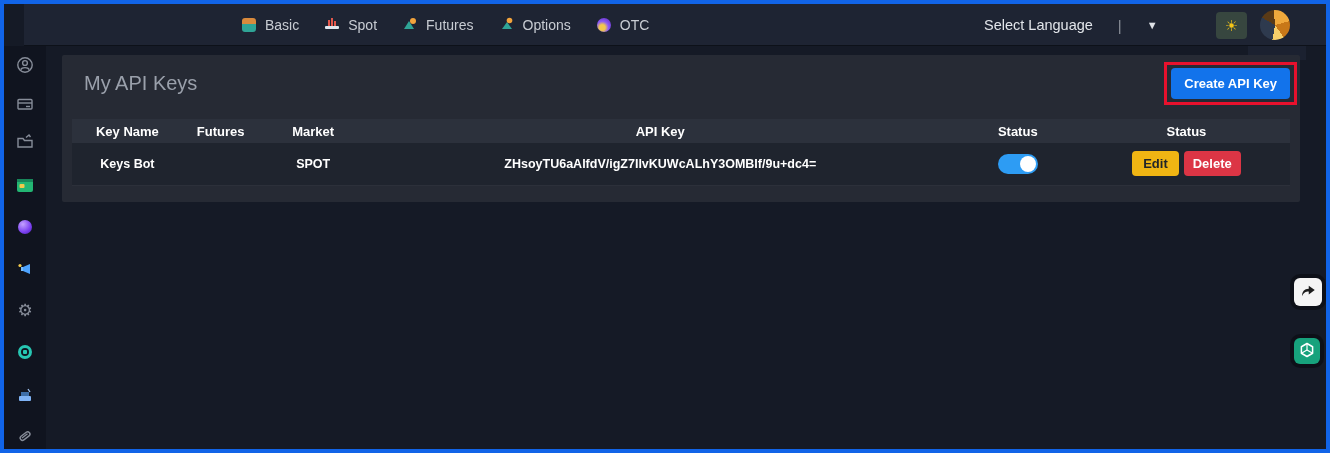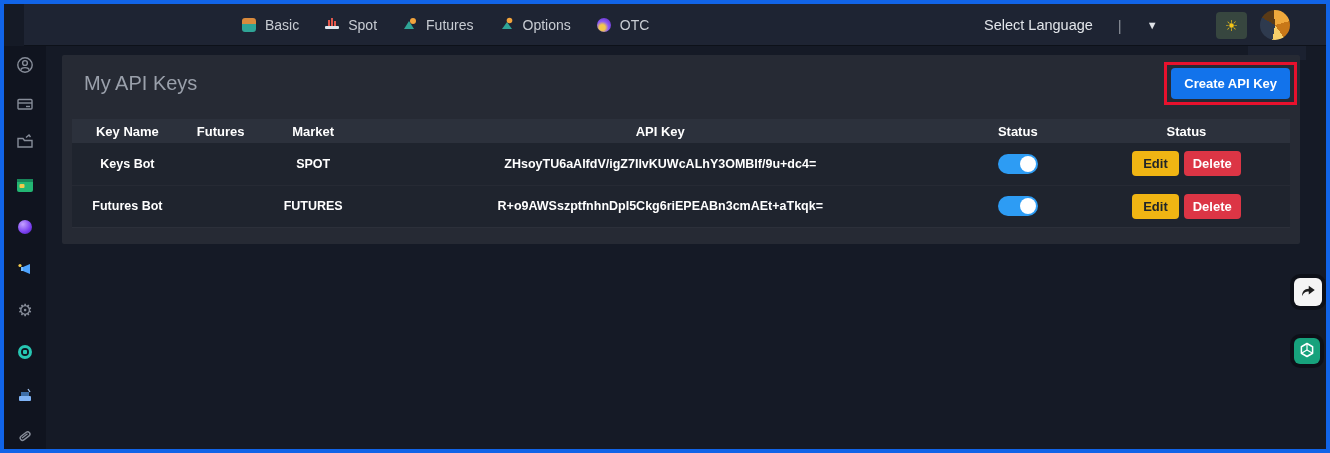--- a/index.html
+++ b/index.html
@@ -255,33 +255,20 @@
           <td>SPOT</td>
           <td>ZHsoyTU6aAlfdV/igZ7IlvKUWcALhY3OMBIf/9u+dc4=</td>
           <td><span class="toggle"></span></td>
           <td>
             <span class="cell-actions">
               <button class="btn btn-edit">Edit</button>
               <button class="btn btn-delete">Delete</button>
             </span>
           </td>
         </tr>
-        <tr>
-          <td>Futures Bot</td>
-          <td></td>
-          <td>FUTURES</td>
-          <td>R+o9AWSszptfnhnDpI5Ckg6riEPEABn3cmAEt+aTkqk=</td>
-          <td><span class="toggle"></span></td>
-          <td>
-            <span class="cell-actions">
-              <button class="btn btn-edit">Edit</button>
-              <button class="btn btn-delete">Delete</button>
-            </span>
-          </td>
-        </tr>
       </tbody>
     </table>
   </section>
 
   <button class="float-share">
     <span>
       <svg width="18" height="18" viewBox="0 0 24 24">
           <path d="M13 5 L13 9 C7 9 4 13 4 19 C6 14 9 12.5 13 12.5 L13 16.5 L21 10.5 Z" fill="#1c1c1c"></path>
         </svg>
     </span>

